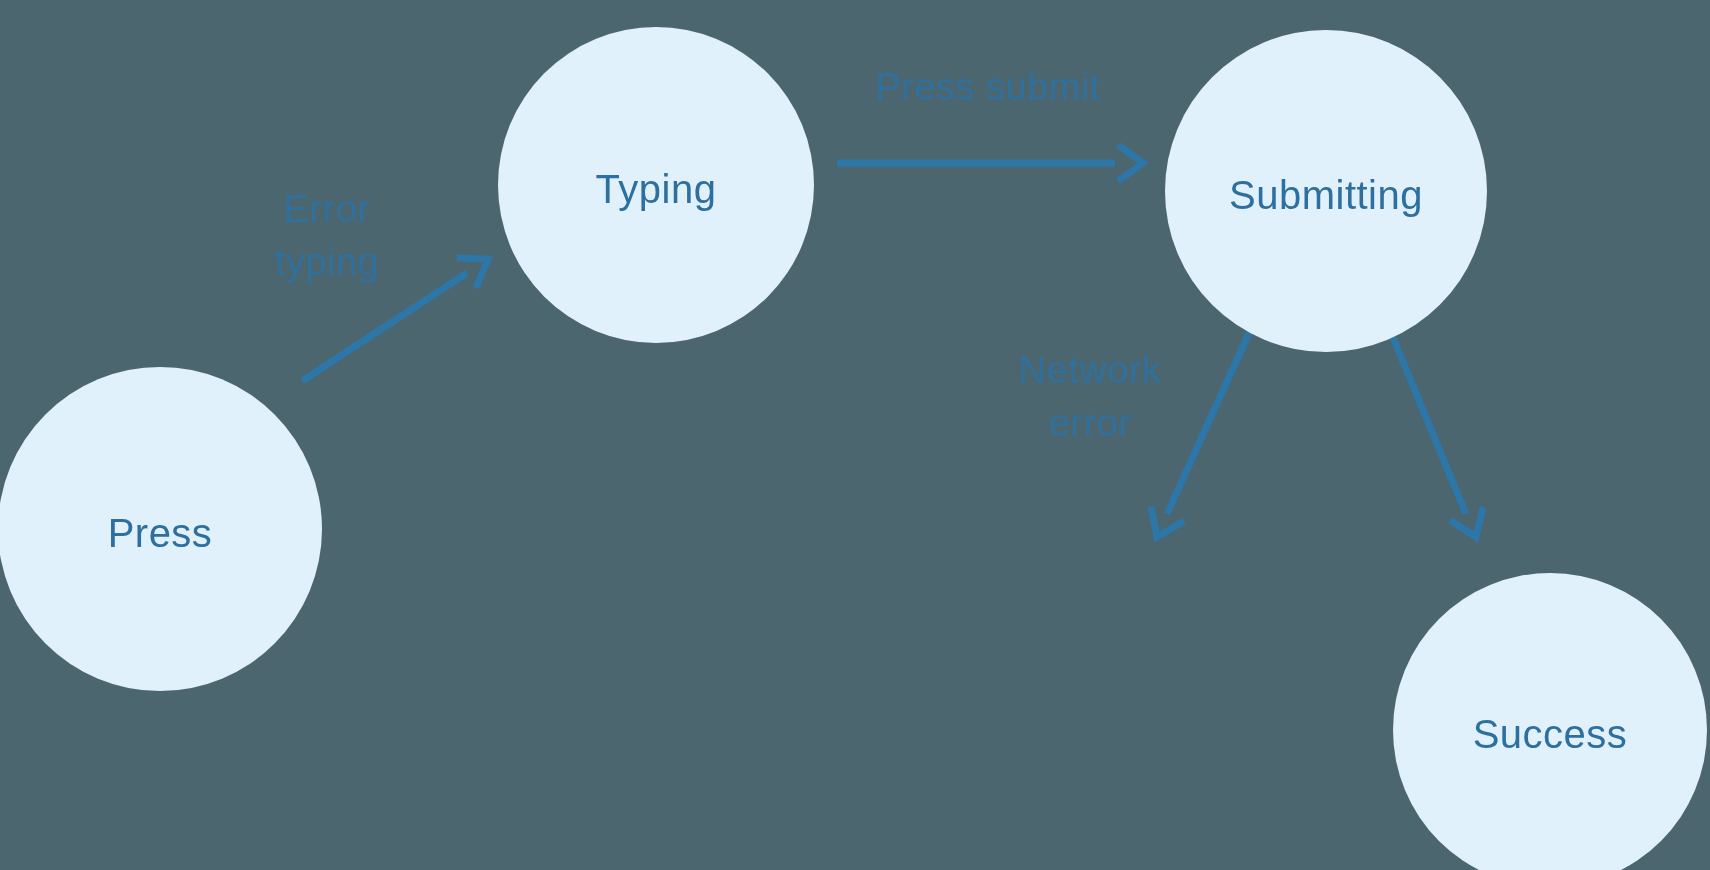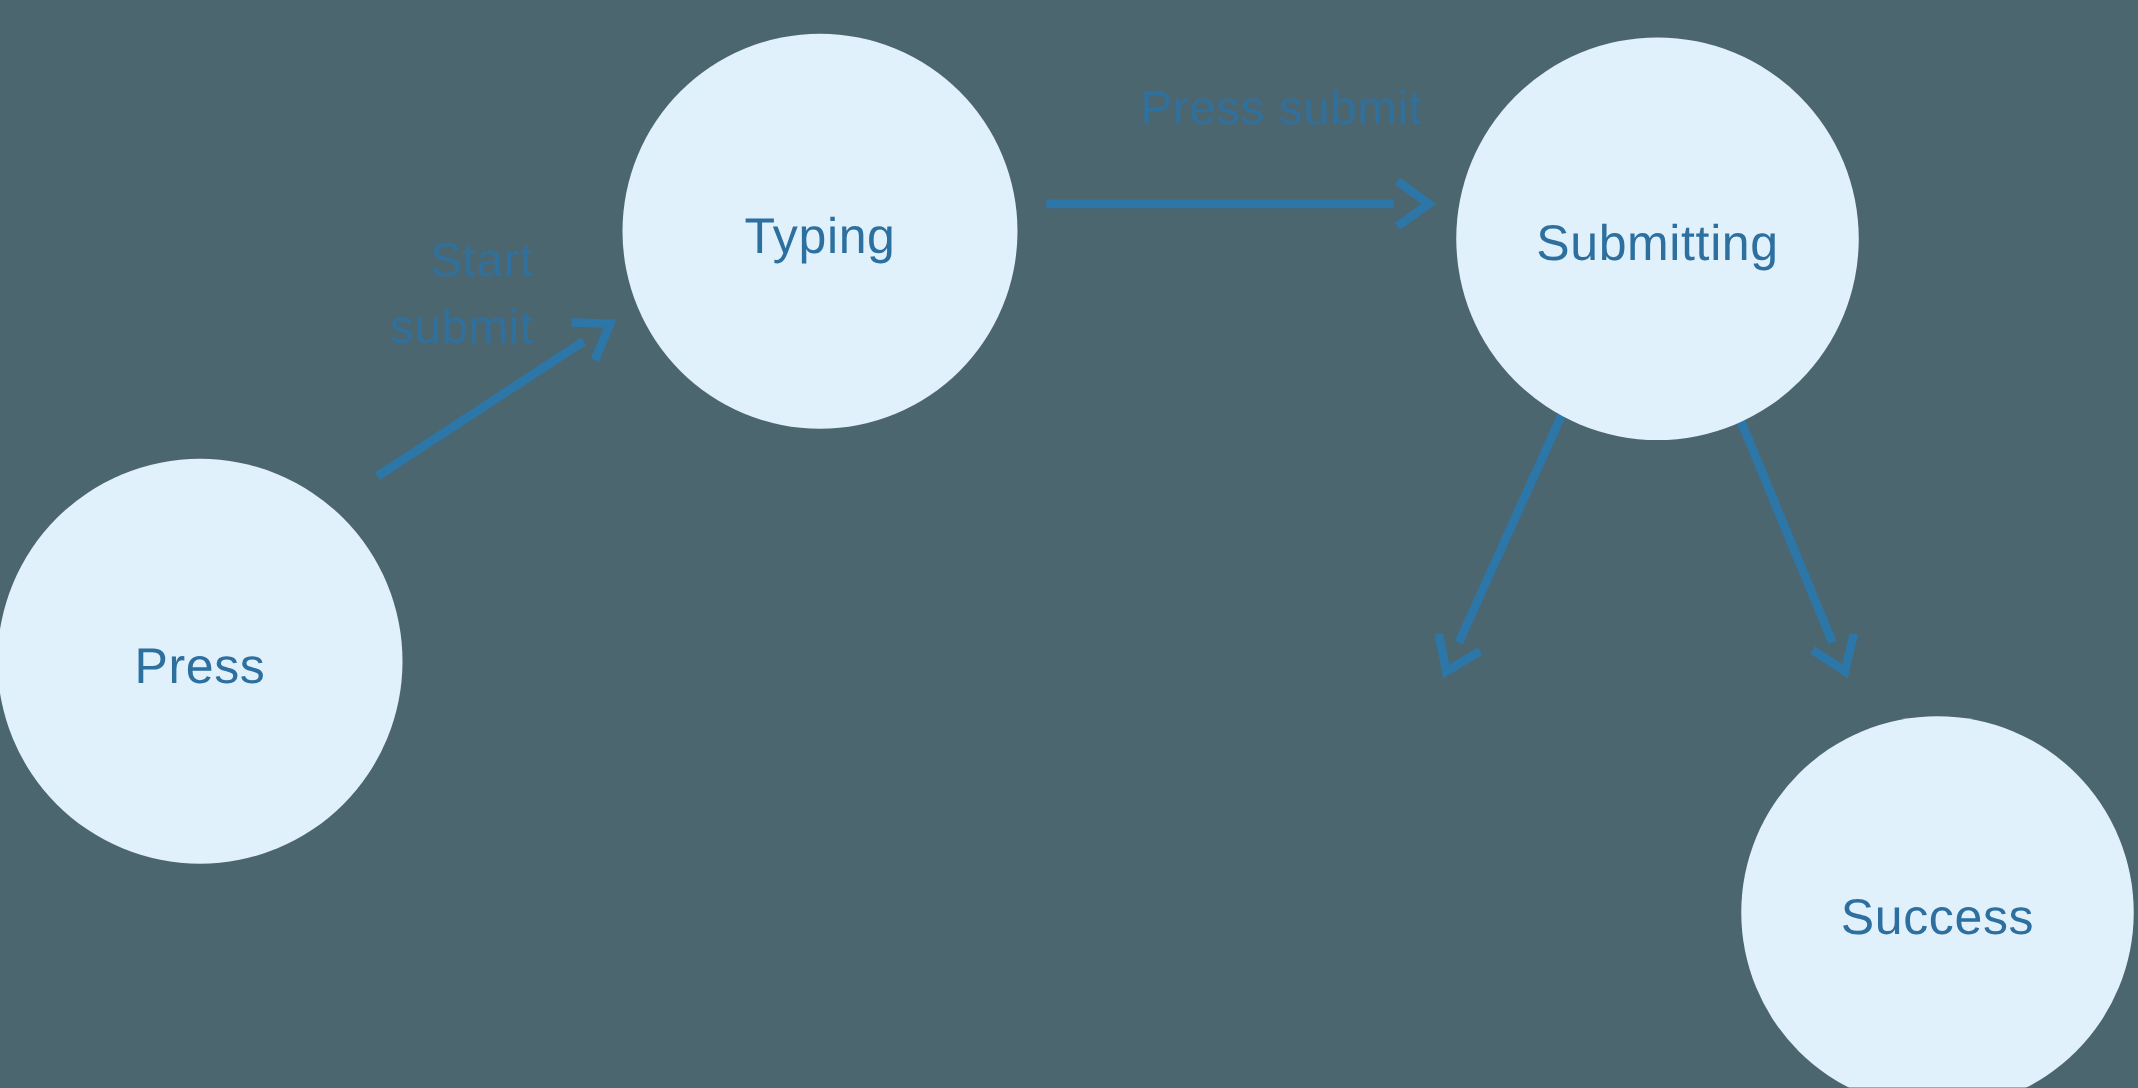--- a/index.html
+++ b/index.html
@@ -53,21 +53,21 @@
   .node-typing     { left: 498px;  top: -1px;  width: 316px; height: 316px; }
   .node-submitting { left: 1165px; top: 2px;   width: 322px; height: 322px; }
   .node-error      { left: 923px;  top: 546px; width: 314px; height: 314px; }
   .node-success    { left: 1393px; top: 545px; width: 314px; height: 314px; }
   .edge-label {
     position: absolute;
     color: var(--edge-label);
     font-size: 38px;
     font-weight: 500;
     line-height: 53px;
-    text-align: right;
+    text-align: center;
     letter-spacing: 0.5px;
   }
   .edge-label-start-typing    { left: 227px;  top: 183px; width: 200px; }
   .edge-label-press-submit    { left: 838px;  top: 61px;  width: 300px; }
   .edge-label-network-error   { left: 990px;  top: 344px; width: 200px; }
   .edge-label-network-success { left: 1446px; top: 344px; width: 200px; }
 </style>
 </head>
 <body>
 
@@ -102,19 +102,20 @@
 
   <div class="node node-submitting">
     <span class="node-label">Submitting</span>
   </div>
 
 
   <div class="node node-success">
     <span class="node-label">Success</span>
   </div>
 
-  <div class="edge-label edge-label-start-typing">Start submit</div>
+  <div class="edge-label edge-label-start-typing">Error typing</div>
 
   <div class="edge-label edge-label-press-submit">Press submit</div>
 
+  <div class="edge-label edge-label-network-error">Network error</div>
 
 
 </div>
 
 </body></html>

